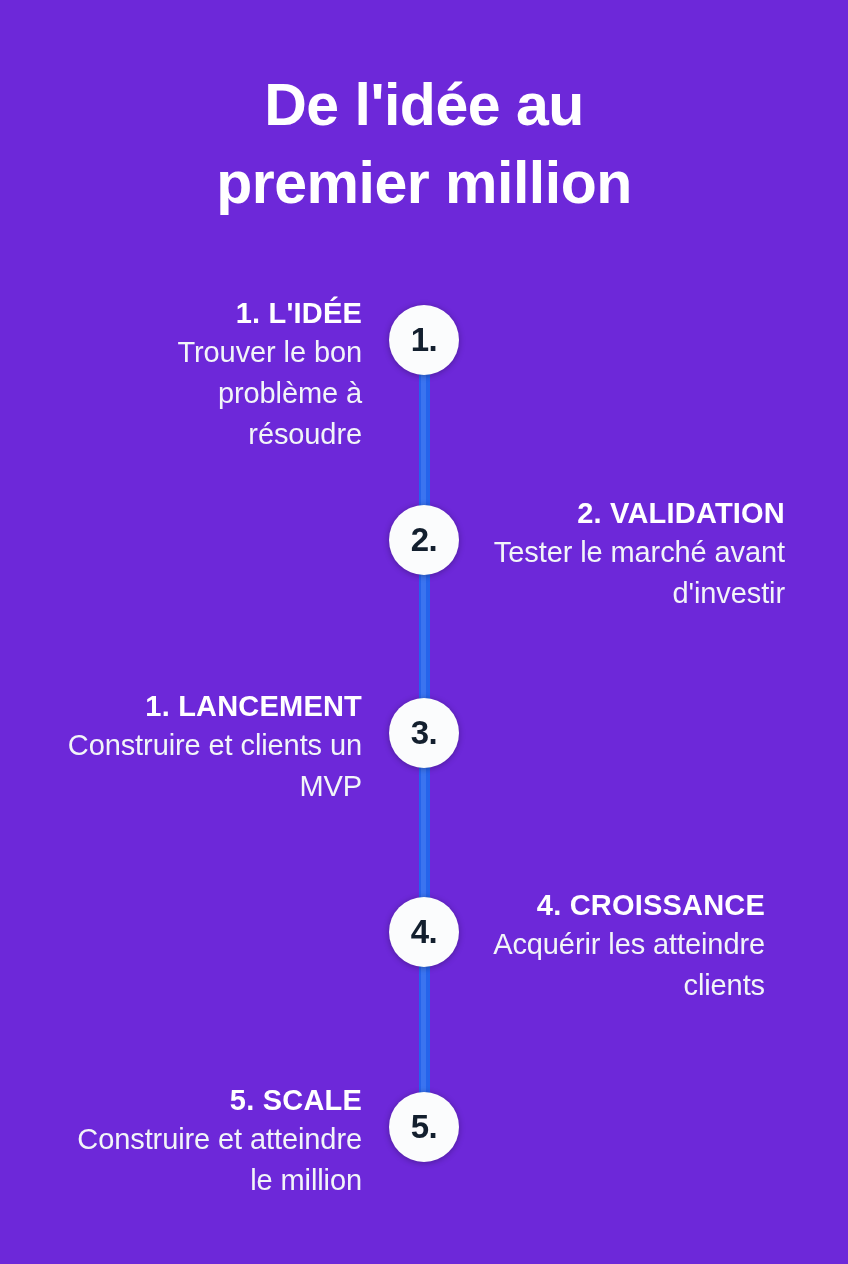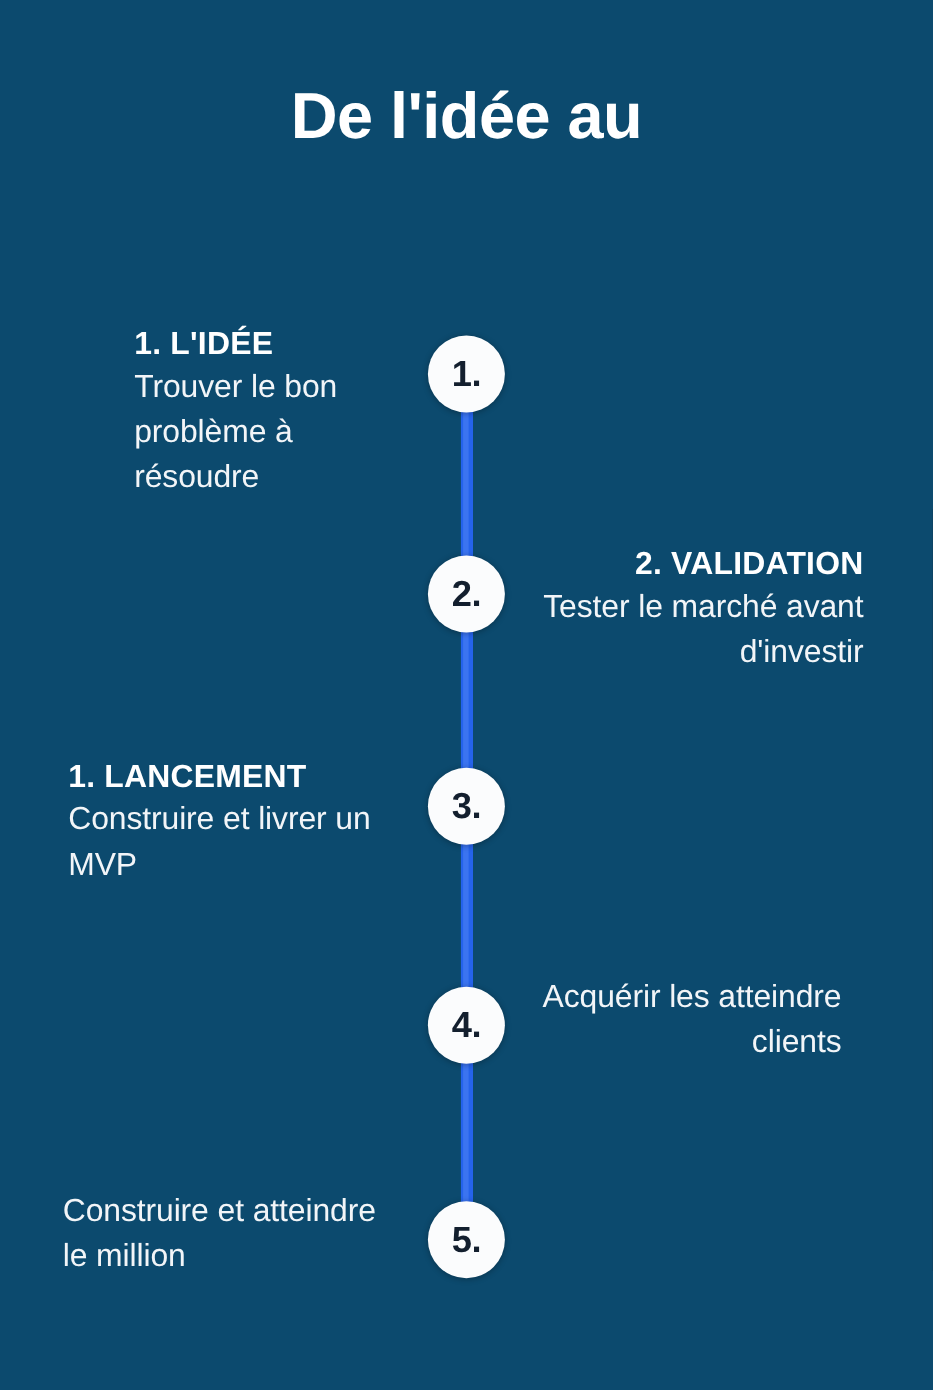--- a/index.html
+++ b/index.html
@@ -10,21 +10,21 @@
     width: 848px;
     height: 1264px;
     background: #1b2533;
     font-family: "Liberation Sans", sans-serif;
     overflow: hidden;
   }
   .poster {
     position: relative;
     width: 848px;
     height: 1264px;
-    background: #0c4a6e;
+    background: #6d28d9;
   }
 
   
   .title-block {
     position: absolute;
     top: 66px;
     left: 0;
     width: 848px;
     text-align: center;
   }
@@ -93,21 +93,21 @@
     letter-spacing: -0.5px;
     transform: translateY(-1px);
   }
 
   .step-text {
     position: absolute;
     top: -46px;
   }
   .step-text.left {
     right: 486px;
-    text-align: left;
+    text-align: right;
   }
   .step-text.right {
     left: 485px;
     text-align: right;
   }
   .step-title {
     display: block;
     color: #ffffff;
     font-size: 29px;
     font-weight: bold;
@@ -126,20 +126,21 @@
   }
   .step-text.left .step-desc { margin-left: auto; }
 </style>
 </head>
 <body>
 
 <div class="poster">
 
   <div class="title-block">
     <span class="title-line">De l'idée au</span>
+    <span class="title-line">premier million</span>
   </div>
 
   <div class="timeline">
 
     <div class="spine"></div>
     <div class="spine-core"></div>
 
     <div class="step" style="top:340px;">
       <div class="marker">
         <span class="marker-num">1.</span>
@@ -159,36 +160,38 @@
         <span class="step-desc">Tester le marché avant d'investir</span>
       </div>
     </div>
 
     <div class="step" style="top:733px;">
       <div class="marker">
         <span class="marker-num">3.</span>
       </div>
       <div class="step-text left" style="width:300px;">
         <span class="step-title">1. LANCEMENT</span>
-        <span class="step-desc">Construire et livrer un MVP</span>
+        <span class="step-desc">Construire et clients un MVP</span>
       </div>
     </div>
 
     <div class="step" style="top:932px;">
       <div class="marker">
         <span class="marker-num">4.</span>
       </div>
       <div class="step-text right" style="width:280px;">
+        <span class="step-title">4. CROISSANCE</span>
         <span class="step-desc">Acquérir les atteindre clients</span>
       </div>
     </div>
 
     <div class="step" style="top:1127px;">
       <div class="marker">
         <span class="marker-num">5.</span>
       </div>
       <div class="step-text left" style="width:305px;">
+        <span class="step-title">5. SCALE</span>
         <span class="step-desc">Construire et atteindre le million</span>
       </div>
     </div>
 
   </div>
 </div>
 
 </body></html>

